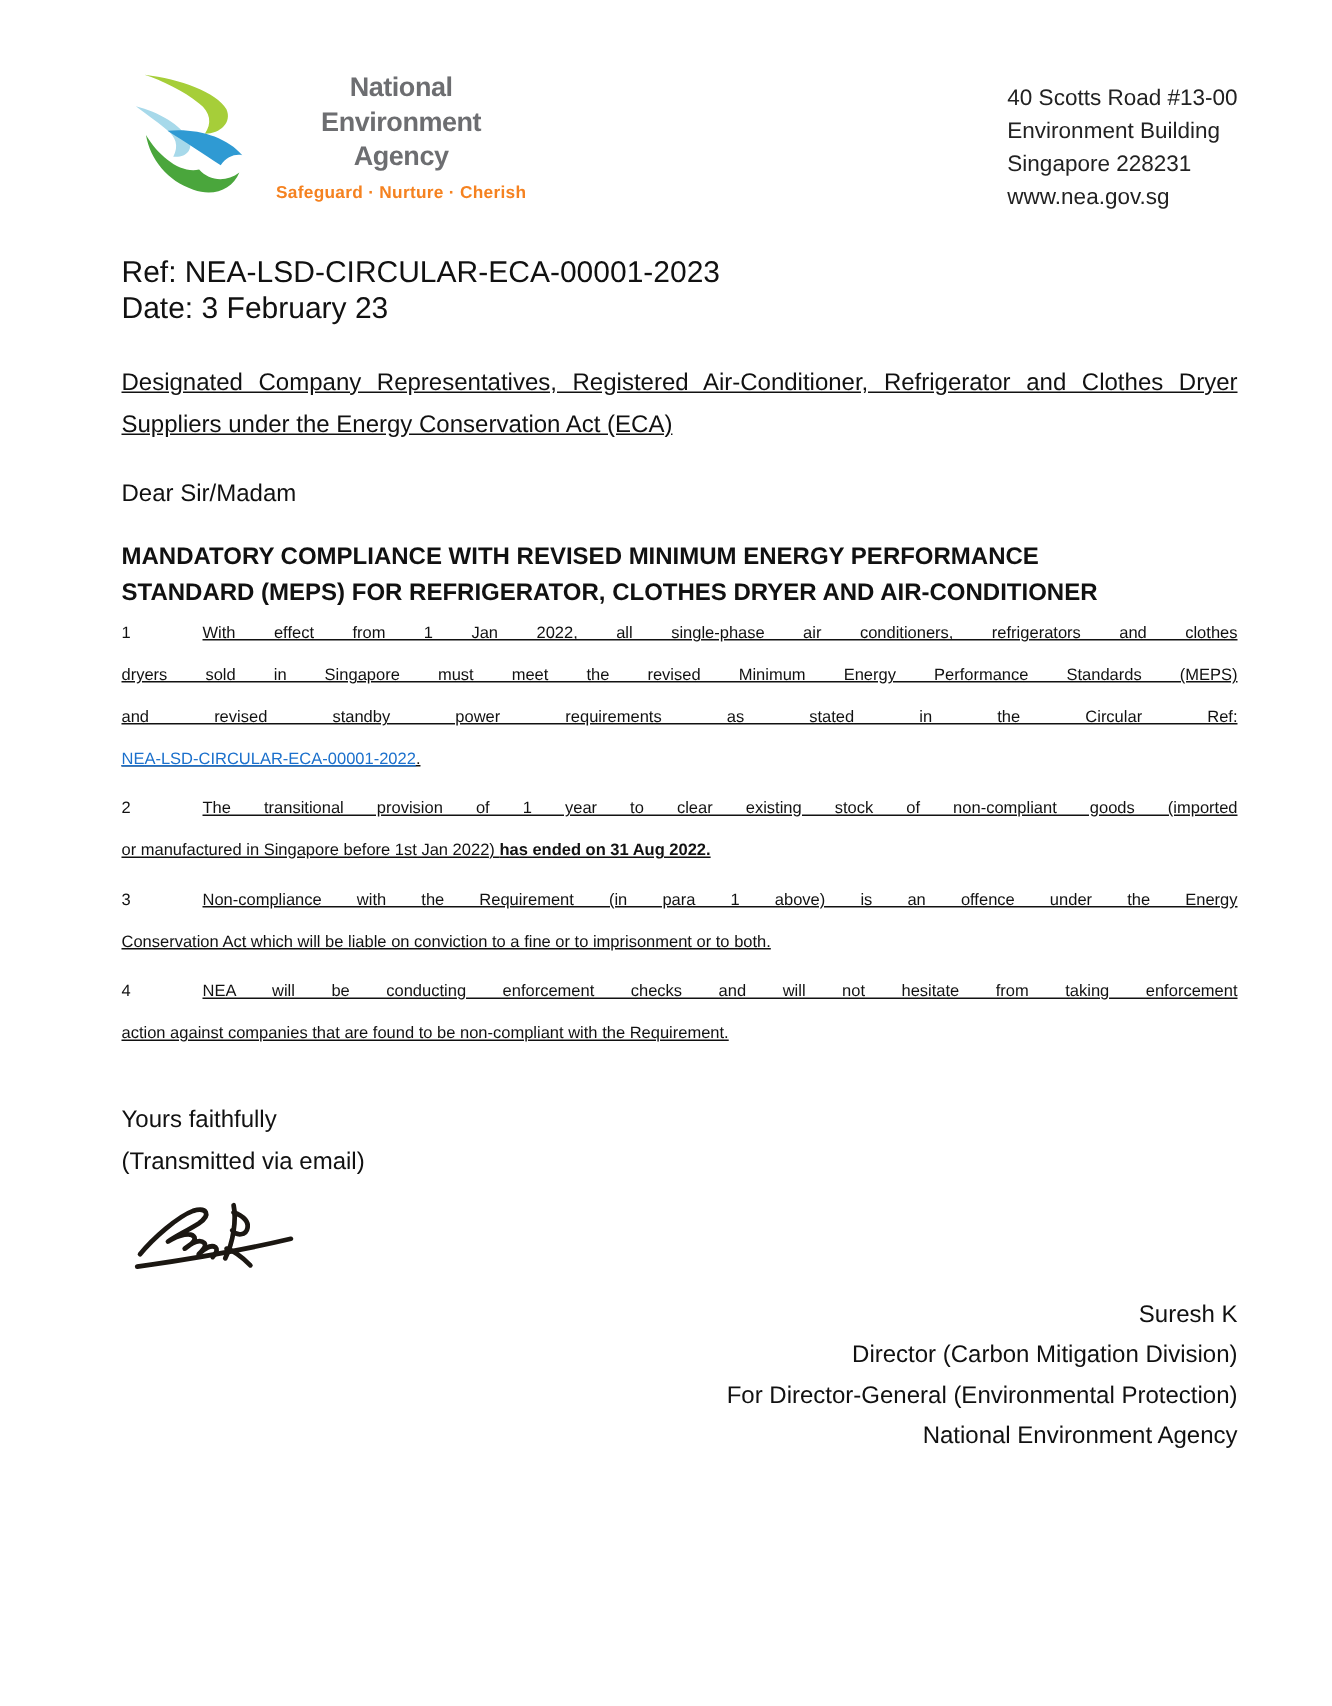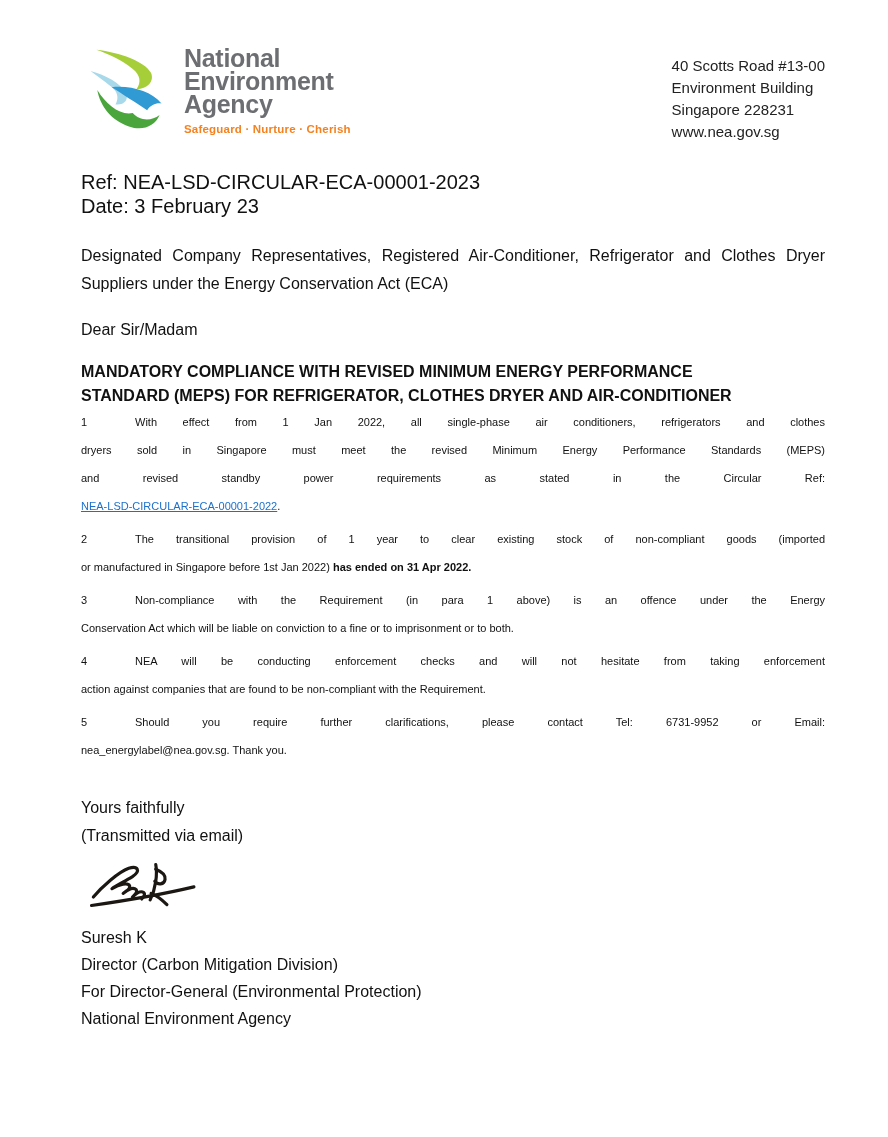--- a/index.html
+++ b/index.html
@@ -11,41 +11,41 @@
     background:#ffffff;
     color:#111111;
     font-family:"Liberation Sans","DejaVu Sans",sans-serif;
     overflow:hidden;
   }
   
   .letterhead{display:flex;justify-content:space-between;align-items:flex-start;height:92px;}
   .logo{display:flex;gap:13px;}
   .logo-mark{width:88px;height:92px;flex:none;margin-left:2px;}
   .logo-text{padding-top:2px;}
-  .org-name{font-size:25px;line-height:23px;font-weight:bold;color:var(--logo-gray);letter-spacing:-0.3px;}
+  .org-name{font-size:18px;line-height:23px;font-weight:bold;color:var(--logo-gray);letter-spacing:-0.3px;text-align:center;}
   .tagline{margin-top:7px;font-size:11.5px;font-weight:bold;color:var(--logo-orange);letter-spacing:0.2px;}
   .address{font-size:15px;line-height:22px;padding-top:10px;color:#222222;text-align:left;}
   .address .ln{white-space:nowrap;}
   
   .meta{margin-top:33px;font-size:20px;line-height:24px;}
   .meta .date-line{}
   
   .addressee{margin-top:24px;font-size:16px;line-height:28px;}
   .salutation{margin-top:18px;font-size:16px;line-height:28px;}
   .subject{margin-top:16px;font-size:16px;line-height:24px;font-weight:bold;}
   .letter-body{margin-top:0;font-size:11px;line-height:28px;}
   .para{margin:0 0 5px 0;}
-  .jl{text-align:justify;text-align-last:justify;-moz-text-align-last:justify;}
+  .jl{text-align:justify;text-align-last:justify;text-decoration:underline;-moz-text-align-last:justify;}
   .jl.last{text-align-last:left;-moz-text-align-last:left;}
   .pnum{display:inline-block;width:54px;}
   .seg-link{color:var(--link-color);text-decoration:underline;cursor:pointer;}
   .seg-bold{font-weight:bold;}
   .closing{margin-top:30px;font-size:16px;line-height:28px;}
   .signature-svg{display:block;margin-top:8px;margin-left:2px;}
-  .signer{margin-top:12px;font-size:16px;line-height:27px;}
+  .signer{margin-top:12px;font-size:16px;line-height:27px;text-align:right;}
 </style>
 </head>
 <body>
 
 <div class="page">
 
   <header class="letterhead">
     <div class="logo">
       <svg class="logo-mark" viewBox="0 0 90 96" aria-hidden="true">
         <path d="M 13,5 C 38,8 63,17 70,29 C 74,38 66,46 55,46 C 60,39 59,31 51,25 C 40,16 25,9 13,5 Z" fill="#a6ce39"></path>
@@ -89,33 +89,29 @@
 
   <main class="letter-body">
       <div class="para">
         <div class="jl"><span class="pnum">1</span><span>With effect from 1 Jan 2022, all single-phase air conditioners, refrigerators and clothes</span></div>
         <div class="jl"><span>dryers sold in Singapore must meet the revised Minimum Energy Performance Standards (MEPS)</span></div>
         <div class="jl"><span>and revised standby power requirements as stated in the Circular Ref:</span></div>
         <div class="jl last"><a class="seg-link" href="#">NEA-LSD-CIRCULAR-ECA-00001-2022</a><span>.</span></div>
       </div>
       <div class="para">
         <div class="jl"><span class="pnum">2</span><span>The transitional provision of 1 year to clear existing stock of non-compliant goods (imported</span></div>
-        <div class="jl last"><span>or manufactured in Singapore before 1st Jan 2022) </span><span class="seg-bold">has ended on 31 Apr 2022.</span></div>
+        <div class="jl last"><span>or manufactured in Singapore before 1st Jan 2022) </span><span class="seg-bold">has ended on 31 Aug 2022.</span></div>
       </div>
       <div class="para">
         <div class="jl"><span class="pnum">3</span><span>Non-compliance with the Requirement (in para 1 above) is an offence under the Energy</span></div>
         <div class="jl last"><span>Conservation Act which will be liable on conviction to a fine or to imprisonment or to both.</span></div>
       </div>
       <div class="para">
         <div class="jl"><span class="pnum">4</span><span>NEA will be conducting enforcement checks and will not hesitate from taking enforcement</span></div>
         <div class="jl last"><span>action against companies that are found to be non-compliant with the Requirement.</span></div>
-      </div>
-      <div class="para">
-        <div class="jl"><span class="pnum">5</span><span>Should you require further clarifications, please contact Tel: 6731-9952 or Email:</span></div>
-        <div class="jl last"><span>nea_energylabel@nea.gov.sg. Thank you.</span></div>
       </div>
     </main>
 
   <div class="closing">
     <div>Yours faithfully</div>
     <div>(Transmitted via email)</div>
   </div>
 
   <svg class="signature-svg" width="125" height="54" viewBox="0 0 130 58" aria-hidden="true">
     <g fill="none" stroke="#1b1712" stroke-width="3.4" stroke-linecap="round" stroke-linejoin="round">

